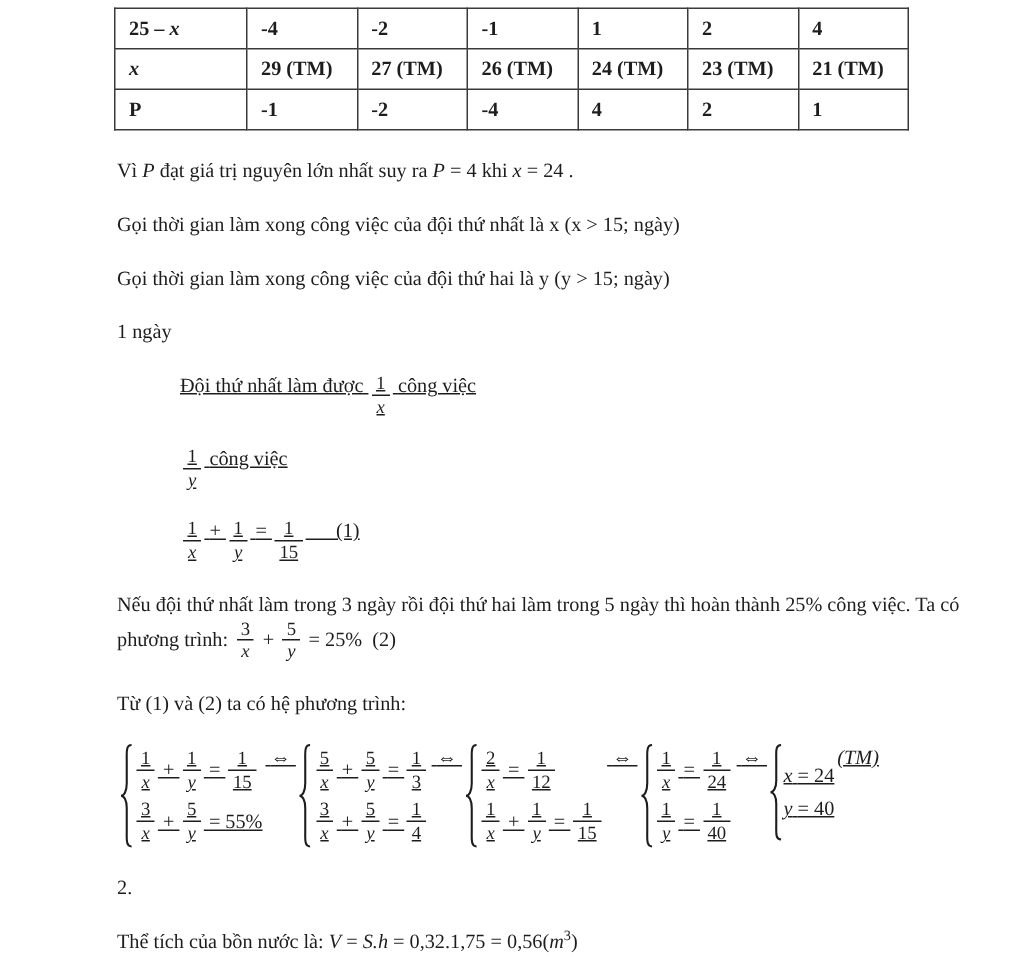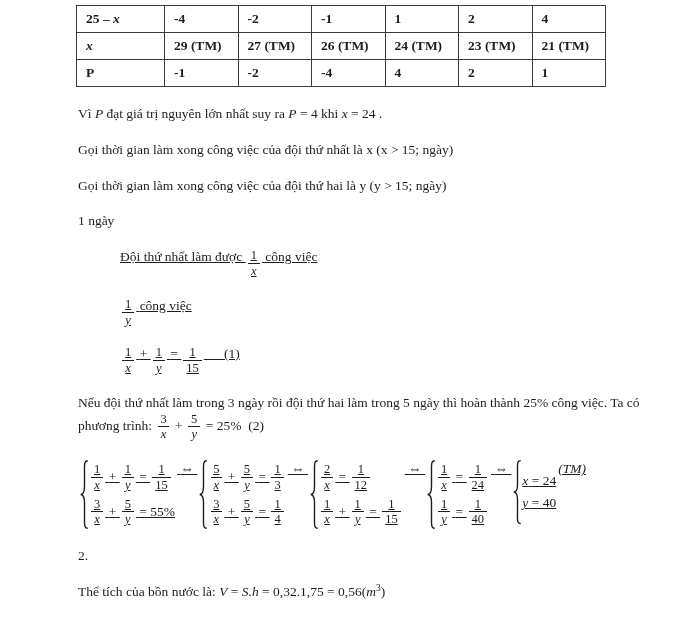--- a/index.html
+++ b/index.html
@@ -113,20 +113,21 @@
       </span>
       <span class="mt" data-name="math-text">  (1)</span>
     </p>
   <p data-name="line-equation-2-setup"><span class="mt" data-name="math-text">Nếu đội thứ nhất làm trong 3 ngày rồi đội thứ hai làm trong 5 ngày thì hoàn thành 25% công việc. Ta có phương trình: </span><span class="frac" data-name="fraction">
         <span class="fnum">3</span>
         <span class="fden it">x</span>
       </span><span class="mt" data-name="math-text"> + </span><span class="frac" data-name="fraction">
         <span class="fnum">5</span>
         <span class="fden it">y</span>
       </span><span class="mt" data-name="math-text"> = 25% (2)</span></p>
+  <p data-name="line-system-intro">Từ (1) và (2) ta có hệ phương trình:</p>
   <p class="mflex" data-name="line-system-chain">
       <span class="sys" data-name="equation-system">
         <span class="brace" data-name="left-brace-icon">
           <svg viewBox="0 0 14 100" preserveAspectRatio="none">
             <path d="M12 1 C6 1 7 8 7 16 L7 38 C7 46 4 50 1 50 C4 50 7 54 7 62 L7 84 C7 92 6 99 12 99" fill="none" stroke="#1d1d1d" stroke-width="1.4" vector-effect="non-scaling-stroke"></path>
           </svg>
         </span>
         <span class="syscol">
           <span class="sysline" data-name="system-equation-line">
             <span class="frac" data-name="fraction">

